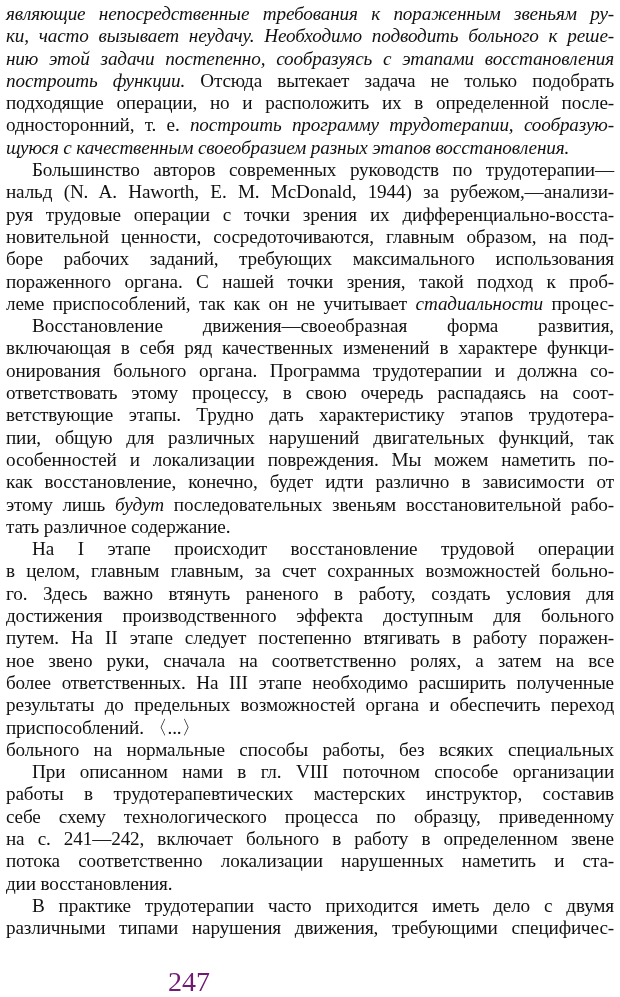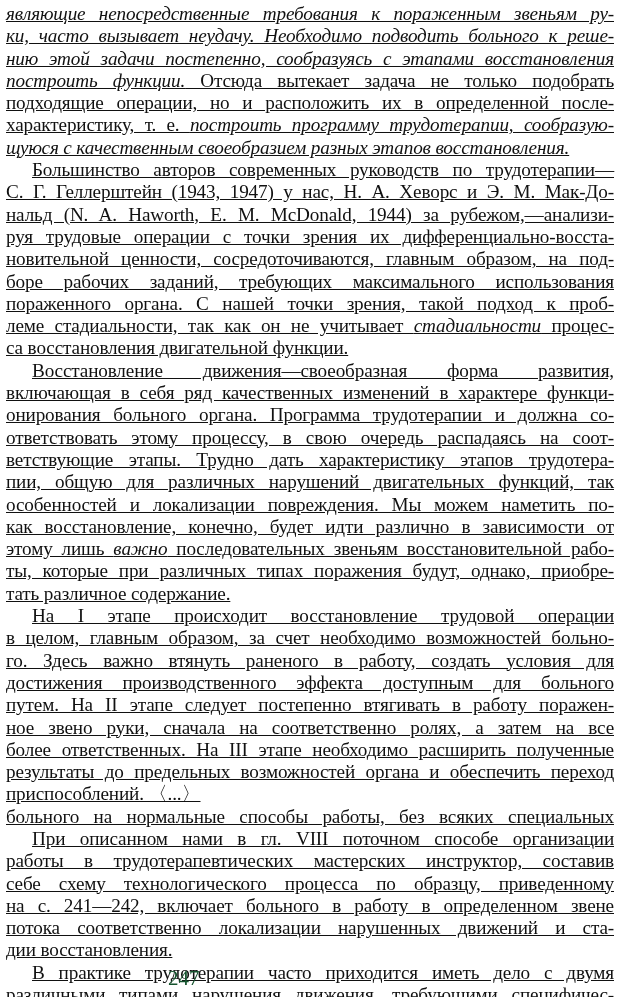--- a/index.html
+++ b/index.html
@@ -6,74 +6,70 @@
     body { width: 620px; height: 997px; overflow: hidden; position: relative; }
     .page {
       position: absolute; left: 6px; top: 0px; width: 608px;
       font-family: "Liberation Serif", "DejaVu Serif", serif;
       font-size: 19.2px; color: #111111;
     }
     .line {
       display: block; height: 22.3px; line-height: 22.3px;
       white-space: nowrap; text-align: justify; text-align-last: justify;
       letter-spacing: -0.15px;
-      text-decoration: underline;
     }
     .line.last { text-align-last: left; }
     .line.indent { padding-left: 26px; }
     .it { font-style: italic; }
     .pagenum {
       position: absolute; left: 168px; top: 966px;
       font-family: "Liberation Serif", "DejaVu Serif", serif;
-      font-size: 21px; color: #14532d;
+      font-size: 28px; color: #701a75;
     }
   </style>
 </head>
 <body>
 
 <div class="page" id="page-body" style="top: 3px;">
     <div class="line"><span class="it">являющие непосредственные требования к пораженным звеньям ру-</span></div>
     <div class="line"><span class="it">ки, часто вызывает неудачу. Необходимо подводить больного к реше-</span></div>
     <div class="line"><span class="it">нию этой задачи постепенно, сообразуясь с этапами восстановления</span></div>
     <div class="line"><span class="it">построить функции.</span><span> Отсюда вытекает задача не только подобрать</span></div>
     <div class="line"><span>подходящие операции, но и расположить их в определенной после-</span></div>
-    <div class="line"><span>характеристику, т. е. </span><span class="it">построить программу трудотерапии, сообразую-</span></div>
+    <div class="line"><span>односторонний, т. е. </span><span class="it">построить программу трудотерапии, сообразую-</span></div>
     <div class="line last"><span class="it">щуюся с качественным своеобразием разных этапов восстановления.</span></div>
     <div class="line indent"><span>Большинство авторов современных руководств по трудотерапии—</span></div>
-    <div class="line"><span>С. Г. Геллерштейн (1943, 1947) у нас, Н. А. Хеворс и Э. М. Мак-До-</span></div>
     <div class="line"><span>нальд (N. A. Haworth, E. M. McDonald, 1944) за рубежом,—анализи-</span></div>
     <div class="line"><span>руя трудовые операции с точки зрения их дифференциально-восста-</span></div>
     <div class="line"><span>новительной ценности, сосредоточиваются, главным образом, на под-</span></div>
     <div class="line"><span>боре рабочих заданий, требующих максимального использования</span></div>
     <div class="line"><span>пораженного органа. С нашей точки зрения, такой подход к проб-</span></div>
-    <div class="line"><span>леме стадиальности, так как он не учитывает </span><span class="it">стадиальности</span><span> процес-</span></div>
-    <div class="line last"><span>са восстановления двигательной функции.</span></div>
+    <div class="line"><span>леме приспособлений, так как он не учитывает </span><span class="it">стадиальности</span><span> процес-</span></div>
     <div class="line indent"><span>Восстановление движения—своеобразная форма развития,</span></div>
     <div class="line"><span>включающая в себя ряд качественных изменений в характере функци-</span></div>
     <div class="line"><span>онирования больного органа. Программа трудотерапии и должна со-</span></div>
     <div class="line"><span>ответствовать этому процессу, в свою очередь распадаясь на соот-</span></div>
     <div class="line"><span>ветствующие этапы. Трудно дать характеристику этапов трудотера-</span></div>
     <div class="line"><span>пии, общую для различных нарушений двигательных функций, так</span></div>
     <div class="line"><span>особенностей и локализации повреждения. Мы можем наметить по-</span></div>
     <div class="line"><span>как восстановление, конечно, будет идти различно в зависимости от</span></div>
-    <div class="line"><span>этому лишь </span><span class="it">важно</span><span> последовательных звеньям восстановительной рабо-</span></div>
-    <div class="line"><span>ты, которые при различных типах поражения будут, однако, приобре-</span></div>
+    <div class="line"><span>этому лишь </span><span class="it">будут</span><span> последовательных звеньям восстановительной рабо-</span></div>
     <div class="line last"><span>тать различное содержание.</span></div>
     <div class="line indent"><span>На I этапе происходит восстановление трудовой операции</span></div>
-    <div class="line"><span>в целом, главным образом, за счет необходимо возможностей больно-</span></div>
+    <div class="line"><span>в целом, главным главным, за счет сохранных возможностей больно-</span></div>
     <div class="line"><span>го. Здесь важно втянуть раненого в работу, создать условия для</span></div>
     <div class="line"><span>достижения производственного эффекта доступным для больного</span></div>
     <div class="line"><span>путем. На II этапе следует постепенно втягивать в работу поражен-</span></div>
     <div class="line"><span>ное звено руки, сначала на соответственно ролях, а затем на все</span></div>
     <div class="line"><span>более ответственных. На III этапе необходимо расширить полученные</span></div>
     <div class="line"><span>результаты до предельных возможностей органа и обеспечить переход</span></div>
     <div class="line last"><span>приспособлений. 〈...〉</span></div>
     <div class="line"><span>больного на нормальные способы работы, без всяких специальных</span></div>
     <div class="line indent"><span>При описанном нами в гл. VIII поточном способе организации</span></div>
     <div class="line"><span>работы в трудотерапевтических мастерских инструктор, составив</span></div>
     <div class="line"><span>себе схему технологического процесса по образцу, приведенному</span></div>
     <div class="line"><span>на с. 241—242, включает больного в работу в определенном звене</span></div>
-    <div class="line"><span>потока соответственно локализации нарушенных движений и ста-</span></div>
+    <div class="line"><span>потока соответственно локализации нарушенных наметить и ста-</span></div>
     <div class="line last"><span>дии восстановления.</span></div>
     <div class="line indent"><span>В практике трудотерапии часто приходится иметь дело с двумя</span></div>
     <div class="line"><span>различными типами нарушения движения, требующими специфичес-</span></div>
   </div>
 <div class="pagenum">247</div>
 
 </body></html>

